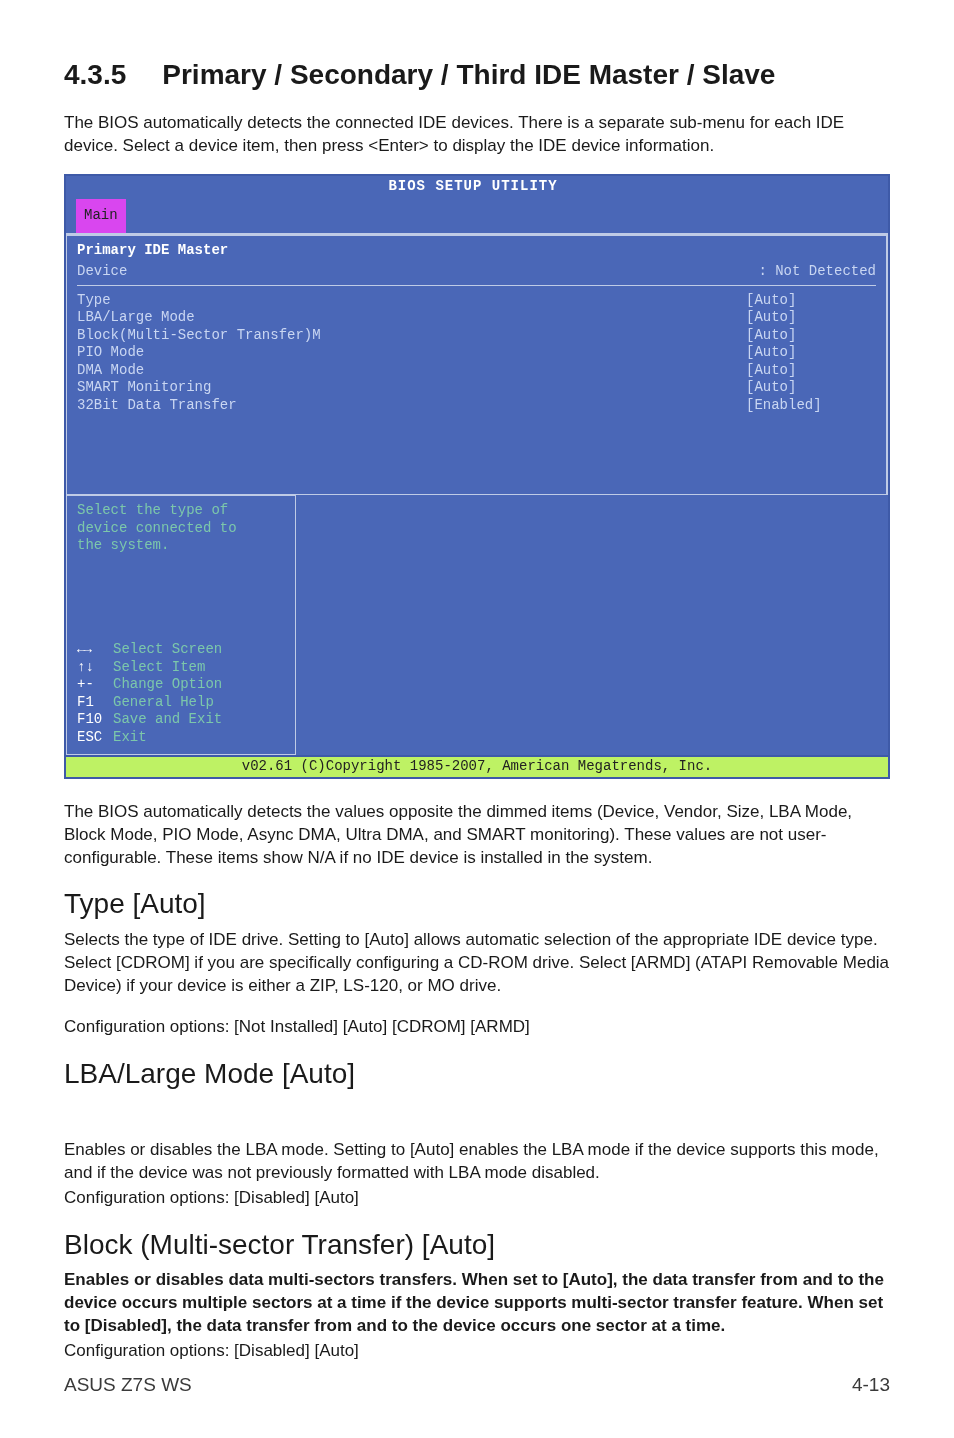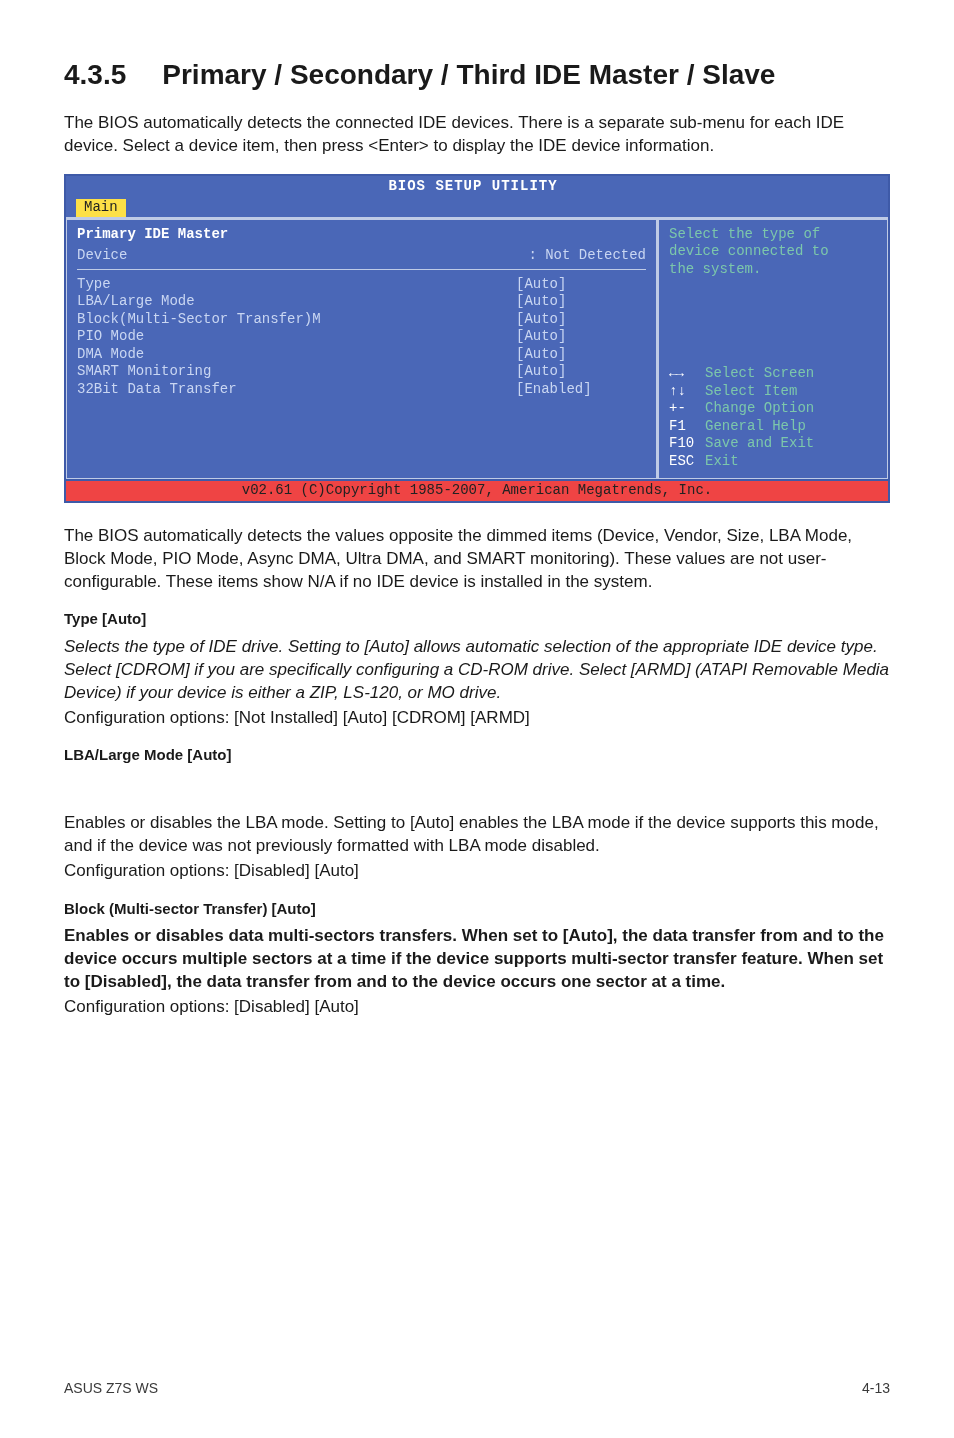--- a/index.html
+++ b/index.html
@@ -41,29 +41,30 @@
     text-align: center;
     padding: 2px 8px 4px 0;
     font-weight: bold;
     letter-spacing: 1px;
   }
   .bios-tabrow {
     display: flex;
     padding-left: 10px;
   }
   .bios-tab {
-    background: #fde047;
+    background: #d946ef;
     color: #222;
-    padding: 0 8px;
+    padding: 8px 8px;
     font-weight: inherit;
   }
   .bios-body {
     display: flex;
     border-top: 2px solid #bfcbe6;
     border-bottom: 2px solid #3e5aa8;
+    flex-direction: column;
   }
   .bios-left {
     flex: 1;
     border: 1px solid #bfcbe6;
     border-right: 2px solid #bfcbe6;
     padding: 6px 10px 80px 10px;
     background: #4a67b7;
   }
   .bios-right {
     width: 230px;
@@ -81,38 +82,38 @@
   .row { display:flex; }
   .row .lab { flex:1; color:#c9d6f2; }
   .row .val { width: 130px; color:#c9d6f2; }
   .help-block { position:absolute; bottom:8px; left:10px; right:10px; }
   .help-line { display:flex; }
   .help-line .sym { width:36px; color:#fff; }
   .arrow-lr { letter-spacing:-2px; }
   .bios-foot {
     text-align:center;
     color:#222;
-    background:#ef4444;
+    background:#bef264;
     padding: 1px 0;
   }
 
   h2.subhead {
-    font-size: 15px;
-    font-weight: bold;
+    font-size: 28px;
+    font-weight: normal;
     margin: 14px 0 6px 0;
   }
 
   .footer {
     position: absolute;
     bottom: 40px;
     left: 64px;
     right: 64px;
     display: flex;
     justify-content: space-between;
-    font-size: 14px;
+    font-size: 19px;
     color: #3a3a3a;
     border-top: 0;
   }
 </style>
 </head>
 <body>
 
 <div class="page">
 
   <h1 class="sec-title">
@@ -195,21 +196,21 @@
           </div>
         </div>
       </div>
     </div>
     <div class="bios-foot">v02.61 (C)Copyright 1985-2007, American Megatrends, Inc.</div>
   </div>
 
   <p class="body">The BIOS automatically detects the values opposite the dimmed items (Device, Vendor, Size, LBA Mode, Block Mode, PIO Mode, Async DMA, Ultra DMA, and SMART monitoring). These values are not user-configurable. These items show N/A if no IDE device is installed in the system.</p>
 
   <h2 class="subhead">Type [Auto]</h2>
-  <p class="body" style="margin-bottom:2px;font-style:italic;">Selects the type of IDE drive. Setting to [Auto] allows automatic selection of the appropriate IDE device type. Select [CDROM] if you are specifically configuring a CD-ROM drive. Select [ARMD] (ATAPI Removable Media Device) if your device is either a ZIP, LS-120, or MO drive.</p>
+  <p class="body" style="margin-bottom:18px;">Selects the type of IDE drive. Setting to [Auto] allows automatic selection of the appropriate IDE device type. Select [CDROM] if you are specifically configuring a CD-ROM drive. Select [ARMD] (ATAPI Removable Media Device) if your device is either a ZIP, LS-120, or MO drive.</p>
   <p class="body">Configuration options: [Not Installed] [Auto] [CDROM] [ARMD]</p>
 
   <h2 class="subhead">LBA/Large Mode [Auto]</h2>
   <p class="body" style="margin-bottom:2px;margin-top:46px;">Enables or disables the LBA mode. Setting to [Auto] enables the LBA mode if the device supports this mode, and if the device was not previously formatted with LBA mode disabled.</p>
   <p class="body">Configuration options: [Disabled] [Auto]</p>
 
   <h2 class="subhead">Block (Multi-sector Transfer) [Auto]</h2>
   <p class="body" style="margin-bottom:2px;font-weight:bold;">Enables or disables data multi-sectors transfers. When set to [Auto], the data transfer from and to the device occurs multiple sectors at a time if the device supports multi-sector transfer feature. When set to [Disabled], the data transfer from and to the device occurs one sector at a time.</p>
   <p class="body">Configuration options: [Disabled] [Auto]</p>
 

